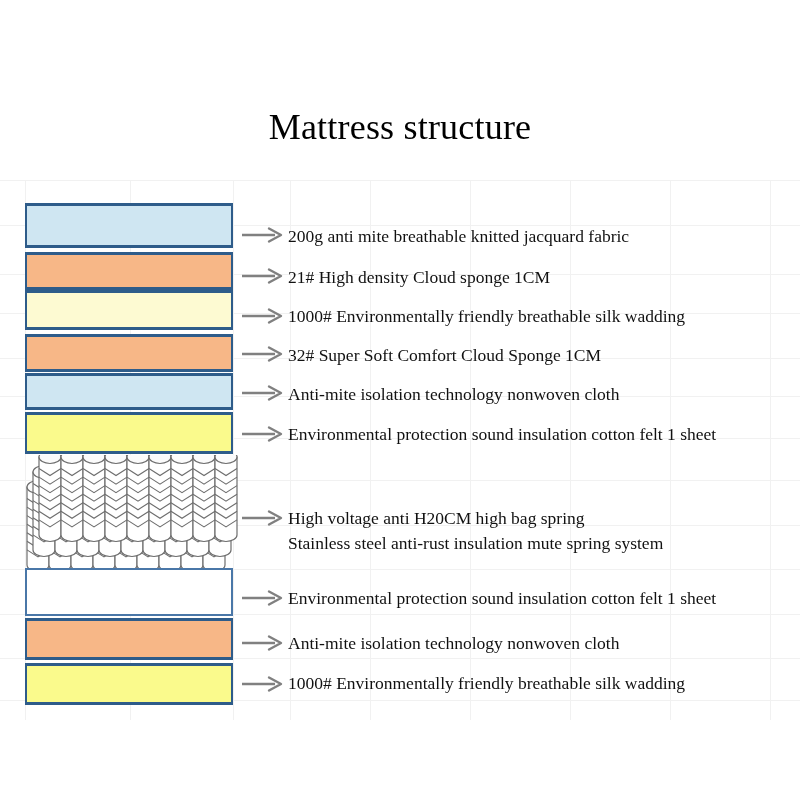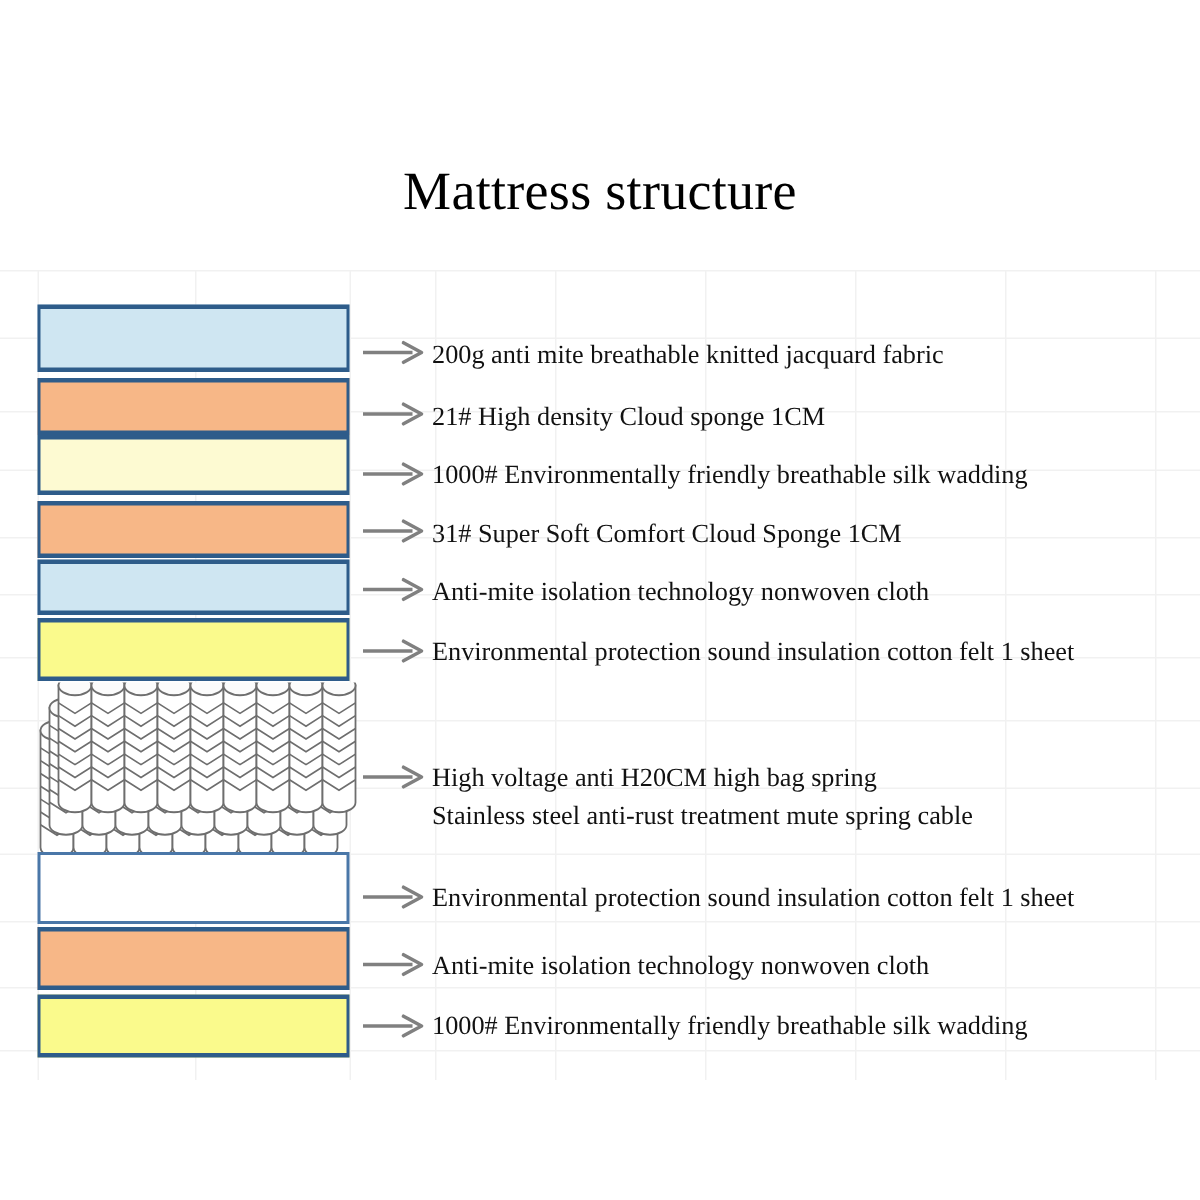--- a/index.html
+++ b/index.html
@@ -438,20 +438,20 @@
     </div>
     <div class="arrow" style="left: 241px; top: 675px;">
       <svg width="44" height="18" viewBox="0 0 44 18" xmlns="http://www.w3.org/2000/svg">
         <line x1="1" y1="9" x2="34" y2="9" stroke="#808080" stroke-width="2.4"></line>
         <path d="M28,2.5 L40,9 L28,15.5" fill="none" stroke="#808080" stroke-width="2.4" stroke-linecap="round" stroke-linejoin="round"></path>
       </svg>
     </div>
     <div class="label" style="top: 224px;"><span>200g anti mite breathable knitted jacquard fabric</span></div>
     <div class="label" style="top: 265px;"><span>21# High density Cloud sponge 1CM</span></div>
     <div class="label" style="top: 304px;"><span>1000# Environmentally friendly breathable silk wadding</span></div>
-    <div class="label" style="top: 343px;"><span>31# Super Soft Comfort Cloud Sponge 1CM</span></div>
+    <div class="label" style="top: 343px;"><span>32# Super Soft Comfort Cloud Sponge 1CM</span></div>
     <div class="label" style="top: 382px;"><span>Anti-mite isolation technology nonwoven cloth</span></div>
     <div class="label" style="top: 422px;"><span>Environmental protection sound insulation cotton felt 1 sheet</span></div>
-    <div class="label" style="top: 506px;"><span>High voltage anti H20CM high bag spring</span><span class="l2">Stainless steel anti-rust treatment mute spring cable</span></div>
+    <div class="label" style="top: 506px;"><span>High voltage anti H20CM high bag spring</span><span class="l2">Stainless steel anti-rust insulation mute spring system</span></div>
     <div class="label" style="top: 586px;"><span>Environmental protection sound insulation cotton felt 1 sheet</span></div>
     <div class="label" style="top: 631px;"><span>Anti-mite isolation technology nonwoven cloth</span></div>
     <div class="label" style="top: 671px;"><span>1000# Environmentally friendly breathable silk wadding</span></div>
   </div>
 
 </body></html>

